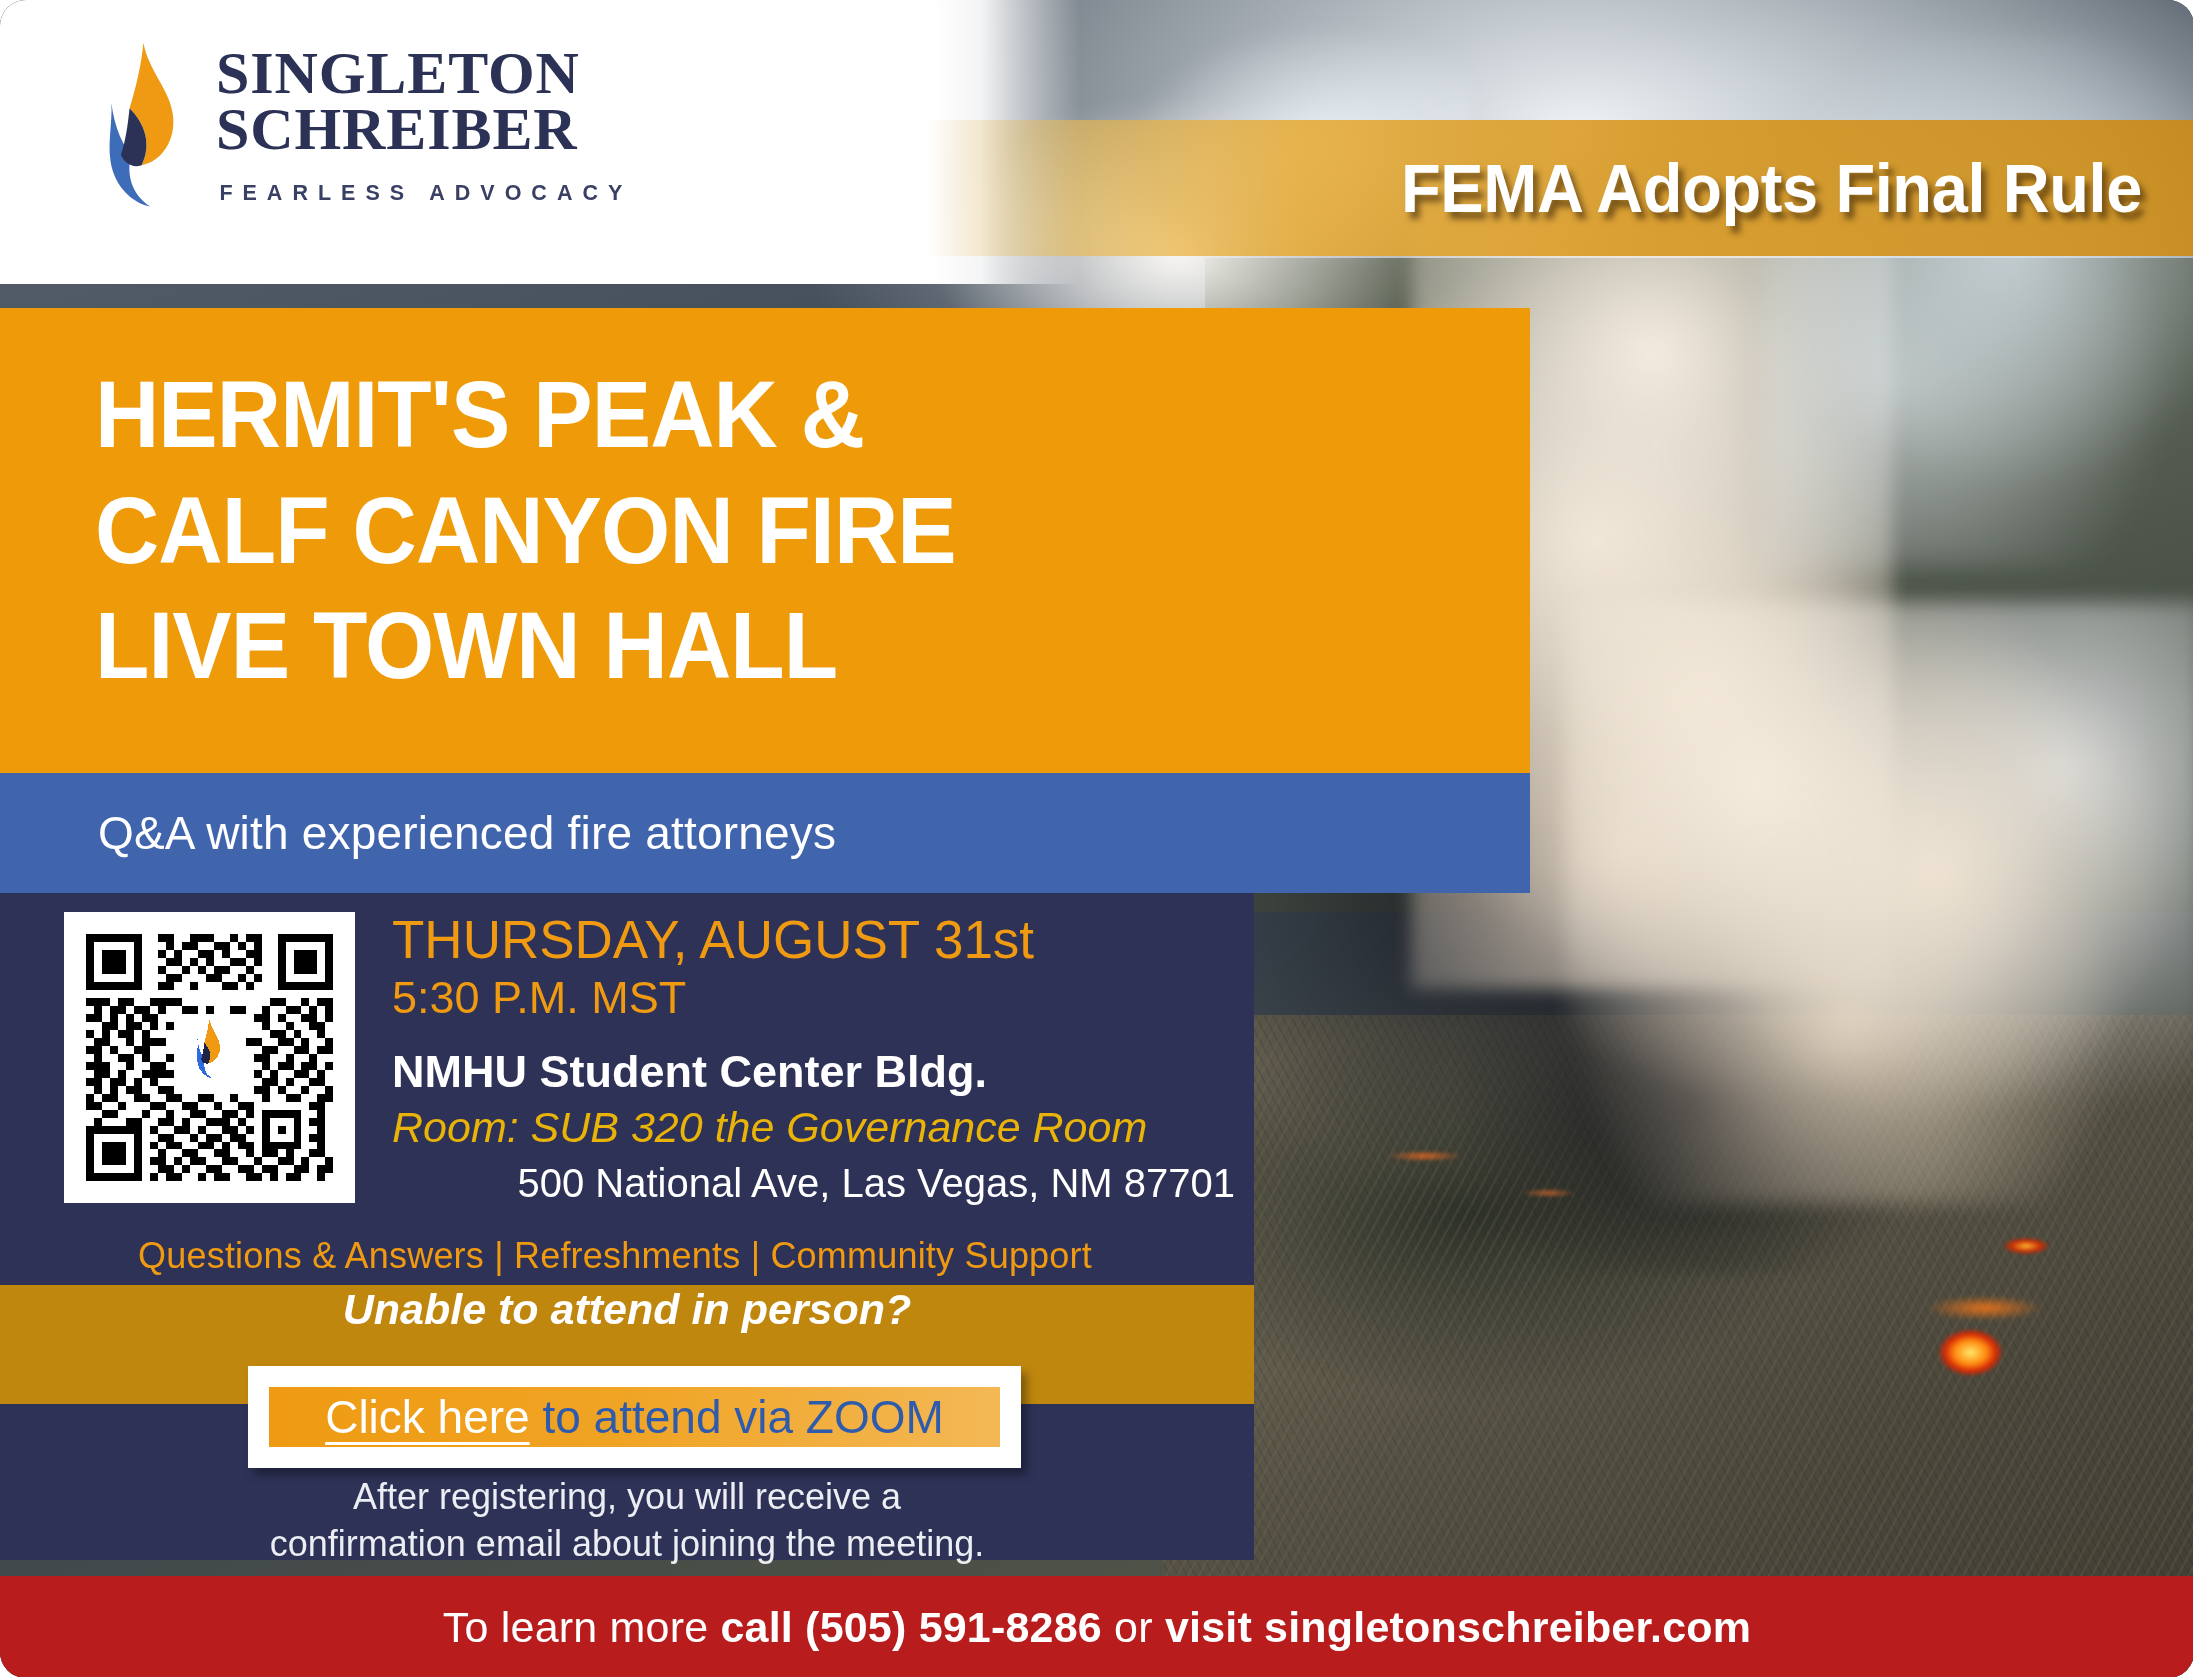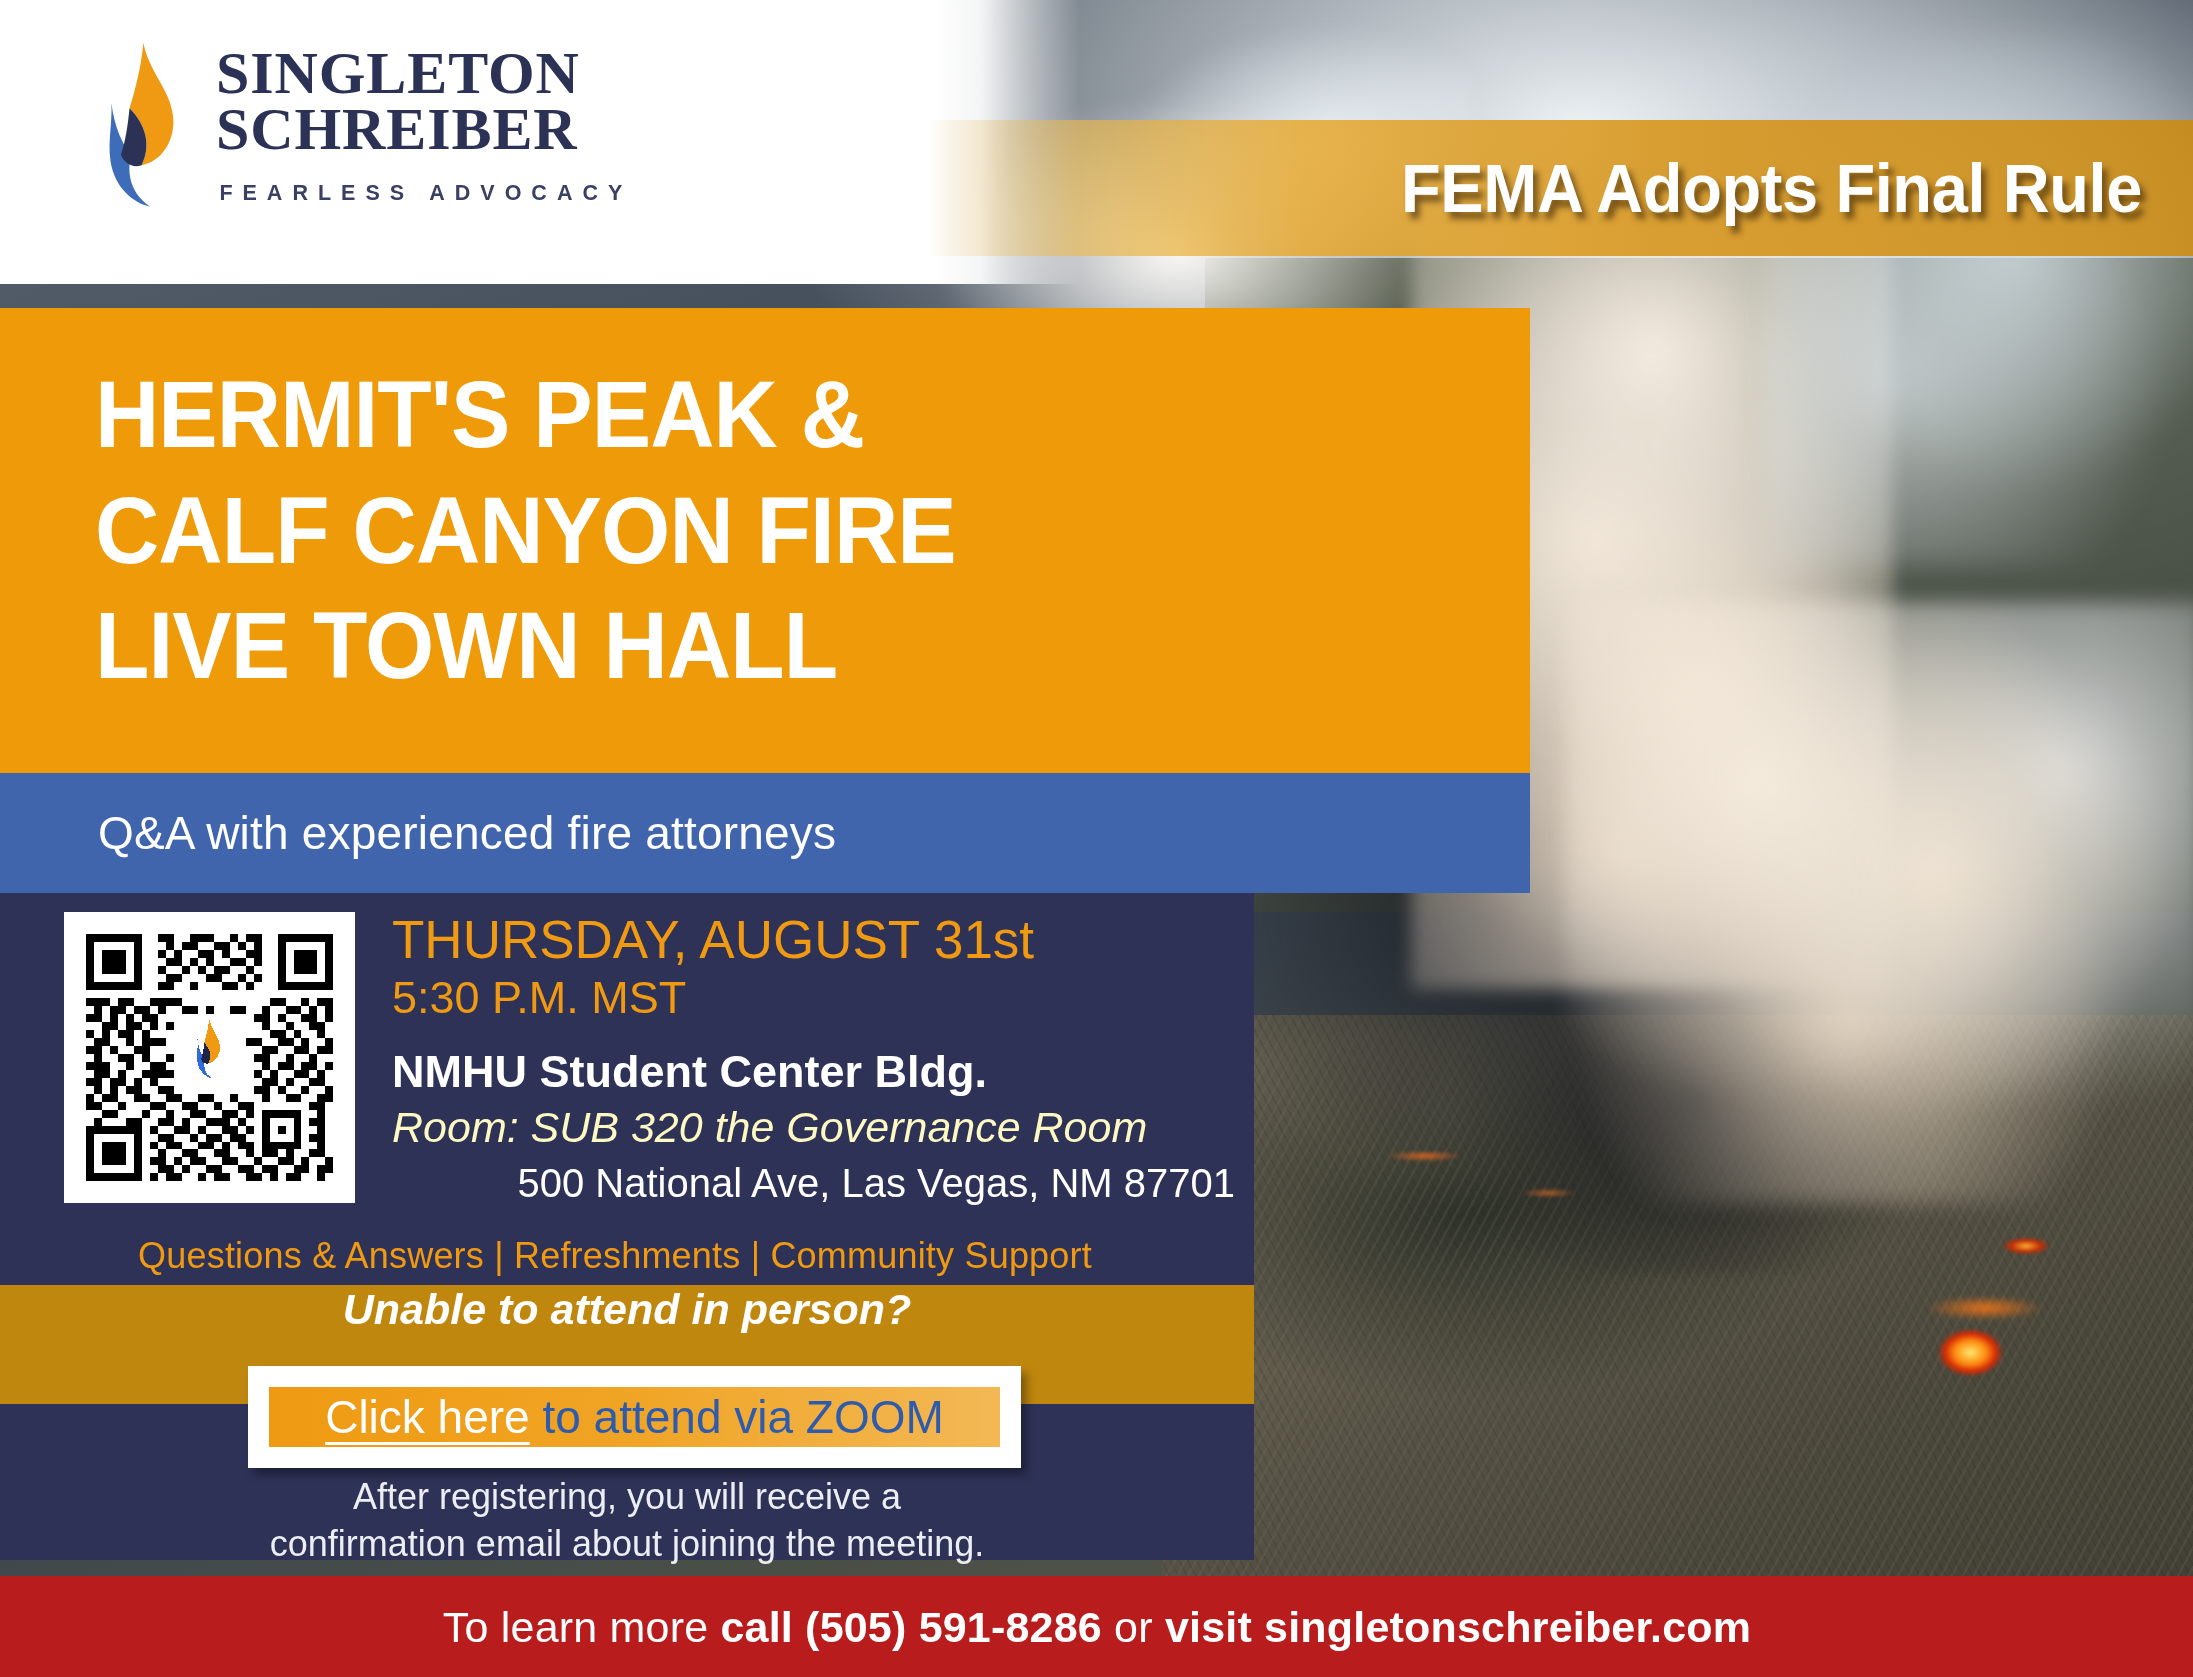--- a/index.html
+++ b/index.html
@@ -10,20 +10,21 @@
   body {
     font-family: "Liberation Sans", sans-serif;
   }
 
   #poster {
     position: relative;
     width: 2194px;
     height: 1678px;
     overflow: hidden;
     background: #1d2430;
+    border-radius: 26px;
   }
 
   
   .photo {
     position: absolute;
     inset: 0;
     overflow: hidden;
   }
   .photo .sky {
     position: absolute;
@@ -291,21 +292,21 @@
     font-size: 45px;
     color: #ffffff;
     margin-top: 19px;
     line-height: 1.18;
   }
   .d-room {
     font-family: "Liberation Sans", sans-serif;
     font-style: italic;
     font-weight: 400;
     font-size: 43px;
-    color: #fef9c3;
+    color: #eab308;
     line-height: 1.22;
     margin-top: 3.4px;
   }
   .d-addr {
     font-family: "Liberation Sans", sans-serif;
     font-weight: 400;
     font-size: 40px;
     color: #ffffff;
     text-align: right;
     line-height: 1.22;

